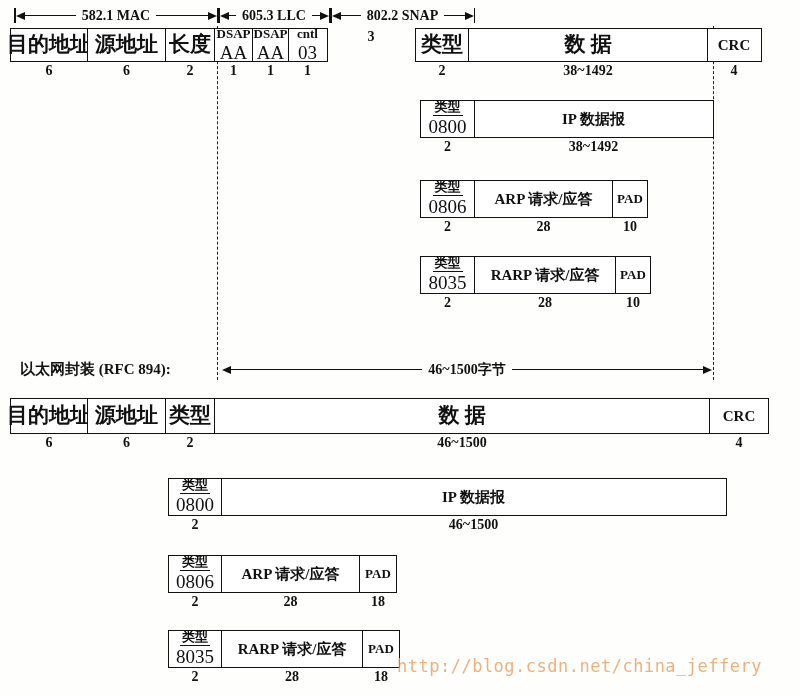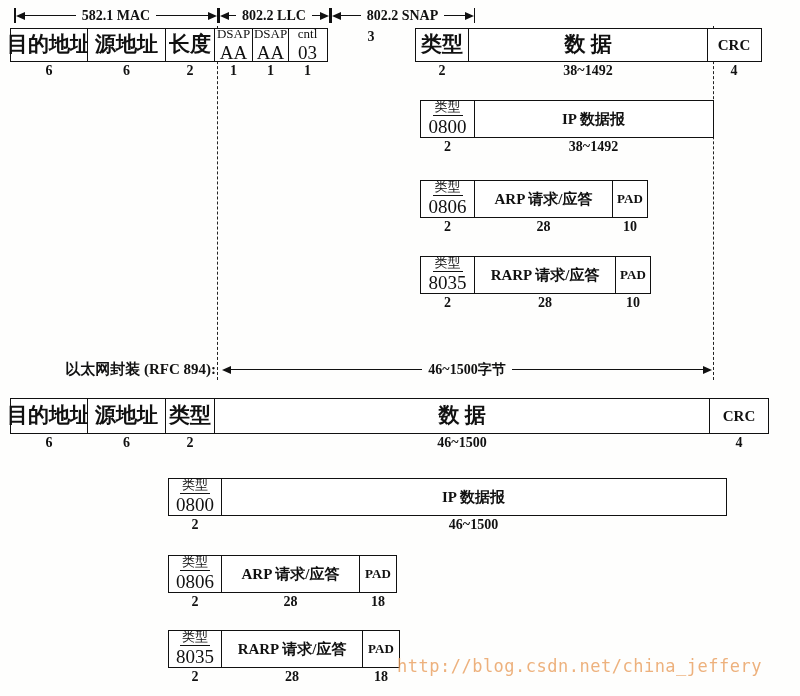--- a/index.html
+++ b/index.html
@@ -25,25 +25,25 @@
   .box { width:100%; border:1.5px solid #111; background:#fff;
          display:flex; flex-direction:column; align-items:center; justify-content:center;
          position:relative; z-index:2; }
   .h34 { height:34px; }
   .h36 { height:36px; }
   .h38 { height:38px; }
   .size { margin-top:2px; font-weight:bold; font-size:14px; line-height:1; }
 
   .cjk  { font-size:21px; font-weight:700; line-height:1.1; white-space:nowrap; }
   .name { font-size:15px; font-weight:bold; line-height:1.1; white-space:nowrap; }
-  .l1 { font-size:13px; font-weight:normal; line-height:1.15; white-space:nowrap; }
+  .l1 { font-size:13px; font-weight:bold; line-height:1.15; white-space:nowrap; }
   .l2 { font-size:19px; font-weight:normal; line-height:1.15; white-space:nowrap;text-align:center; }
   .l1.u { border-bottom:1.2px solid #111; padding:0 2px; }
 
-  .caption { position:absolute; font-size:15px; font-weight:600; white-space:nowrap; text-align:right; }
+  .caption { position:absolute; font-size:15px; font-weight:600; white-space:nowrap; text-align:left; }
 
   .watermark { position:absolute; font-family:"DejaVu Sans Mono", monospace;
                font-size:17px; letter-spacing:0.5px; color:rgba(232,158,92,0.8);
                white-space:nowrap; z-index:4; }
 </style>
 </head>
 <body>
 
 <div class="canvas">
 
@@ -56,21 +56,21 @@
     <span class="line"></span>
     <span class="albl">582.1 MAC</span>
     <span class="line"></span>
     <span class="head r"></span>
     <span class="bar"></span>
   </div>
   <div class="harrow" style="left:218px; top:8px; width:112px;">
     <span class="bar"></span>
     <span class="head l"></span>
     <span class="line"></span>
-    <span class="albl">802.2 LLC</span>
+    <span class="albl">605.3 LLC</span>
     <span class="line"></span>
     <span class="head r"></span>
     <span class="bar"></span>
   </div>
   <div class="harrow" style="left:330px; top:8px; width:145px;">
     <span class="bar"></span>
     <span class="head l"></span>
     <span class="line"></span>
     <span class="albl">802.2 SNAP</span>
     <span class="line"></span>

